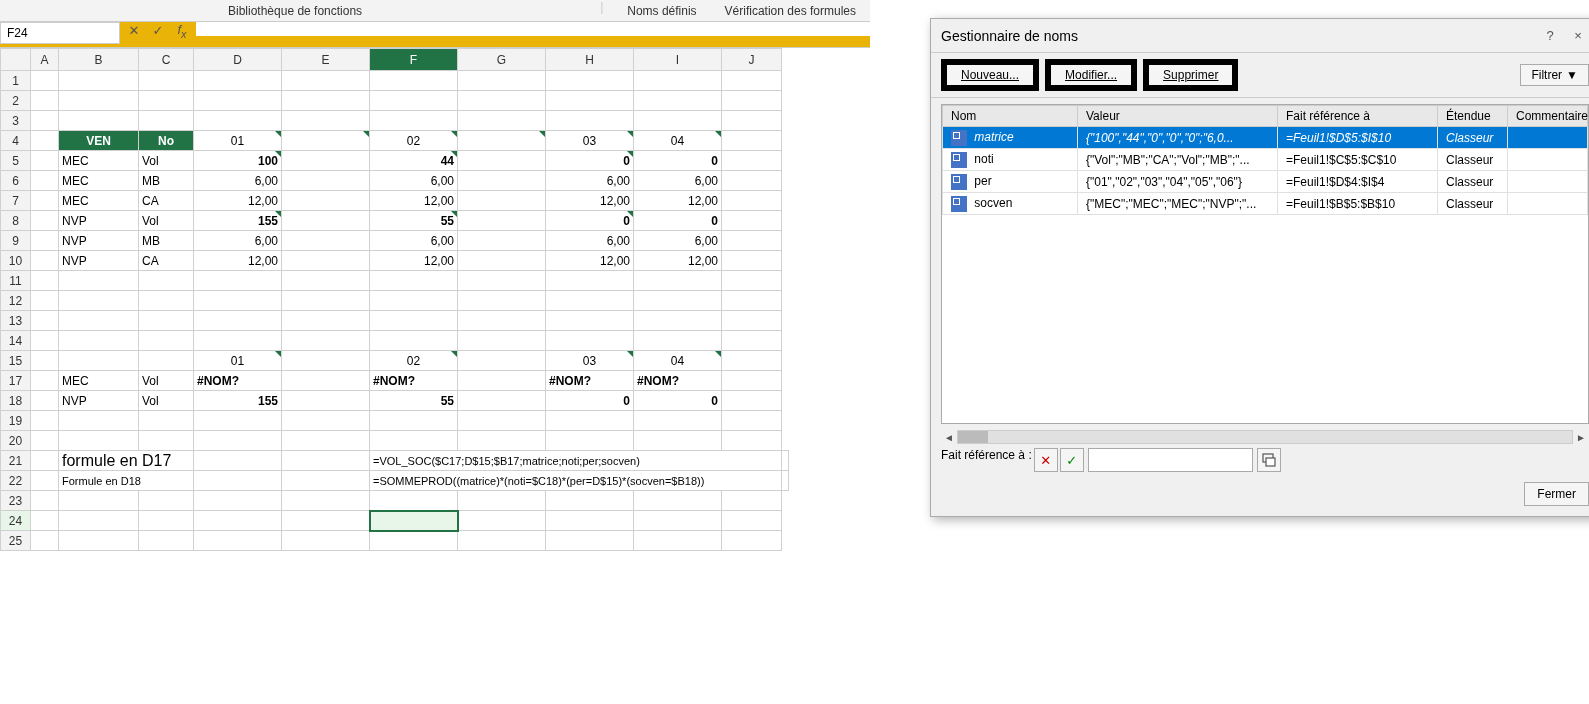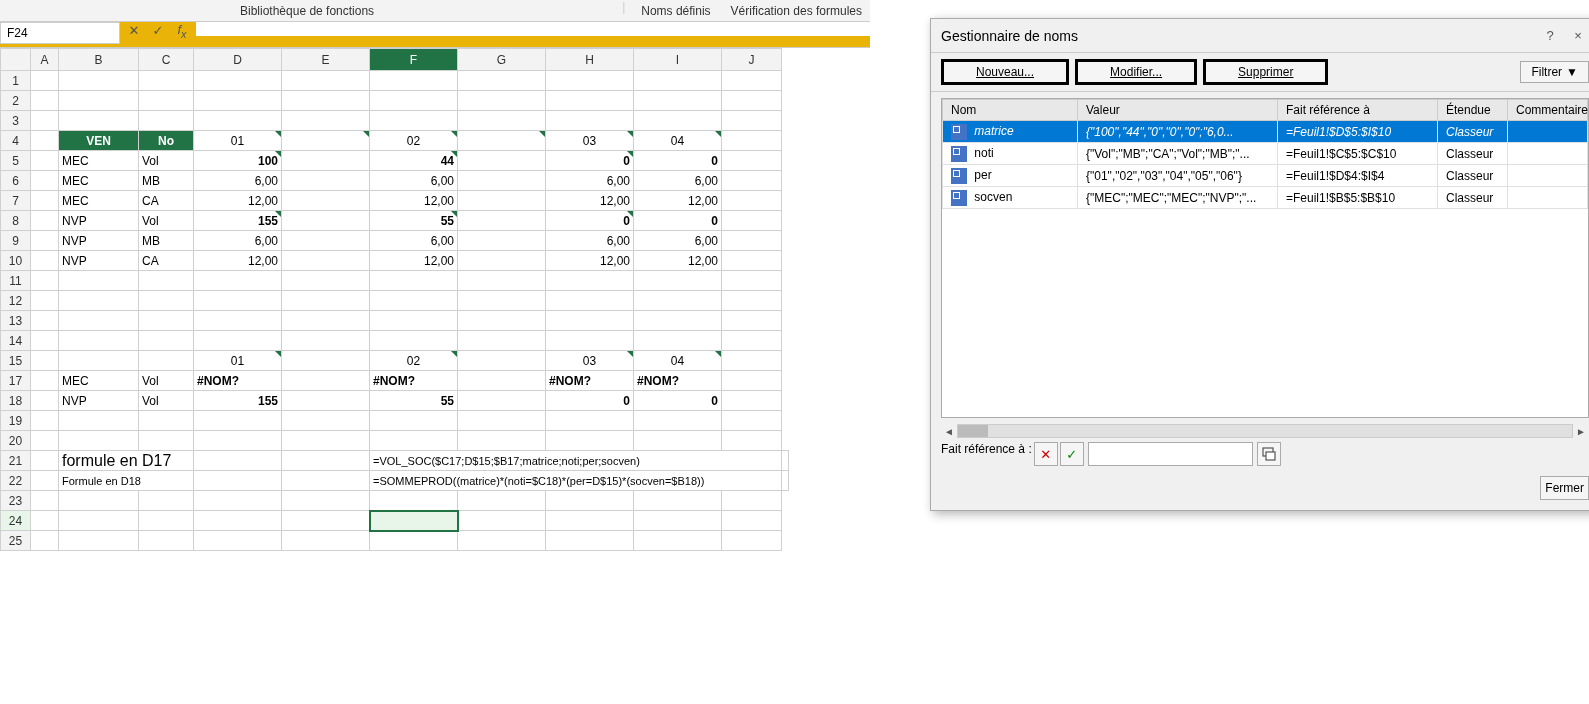--- a/index.html
+++ b/index.html
@@ -179,22 +179,22 @@
       align-items: center;
       justify-content: space-between;
     }
 
     .toolbar-left {
       display: flex;
       gap: 6px;
     }
 
     .dlg-btn {
-      padding: 3px 32px;
-      border: 3px solid #000000;
+      padding: 3px 14px;
+      border: 6px solid #000000;
       background: #f5f5f5;
       font-size: 12px;
       cursor: pointer;
       text-decoration: underline;
     }
 
     .dlg-btn-filter {
       padding: 3px 10px;
       border: 1px solid #aaa;
       background: #f5f5f5;
@@ -340,35 +340,35 @@
       font-size: 11px;
     }
 
     .dialog-footer {
       display: flex;
       justify-content: flex-end;
       padding: 6px 10px 10px;
     }
 
     .close-btn {
-      padding: 4px 4px;
+      padding: 4px 12px;
       border: 1px solid #aaa;
       background: #f5f5f5;
       font-size: 12px;
       cursor: pointer;
     }
 
     
     .ribbon-tabs {
       display: flex;
       background: #f3f3f3;
       height: 22px;
       border-bottom: 1px solid #ccc;
-      padding: 0 4px;
-      gap: 12px;
+      padding: 0 10px;
+      gap: 20px;
     }
 
     .ribbon-tab {
       font-size: 12px;
       line-height: 22px;
       color: #333;
       cursor: pointer;
       padding: 0 4px;
     }
 

